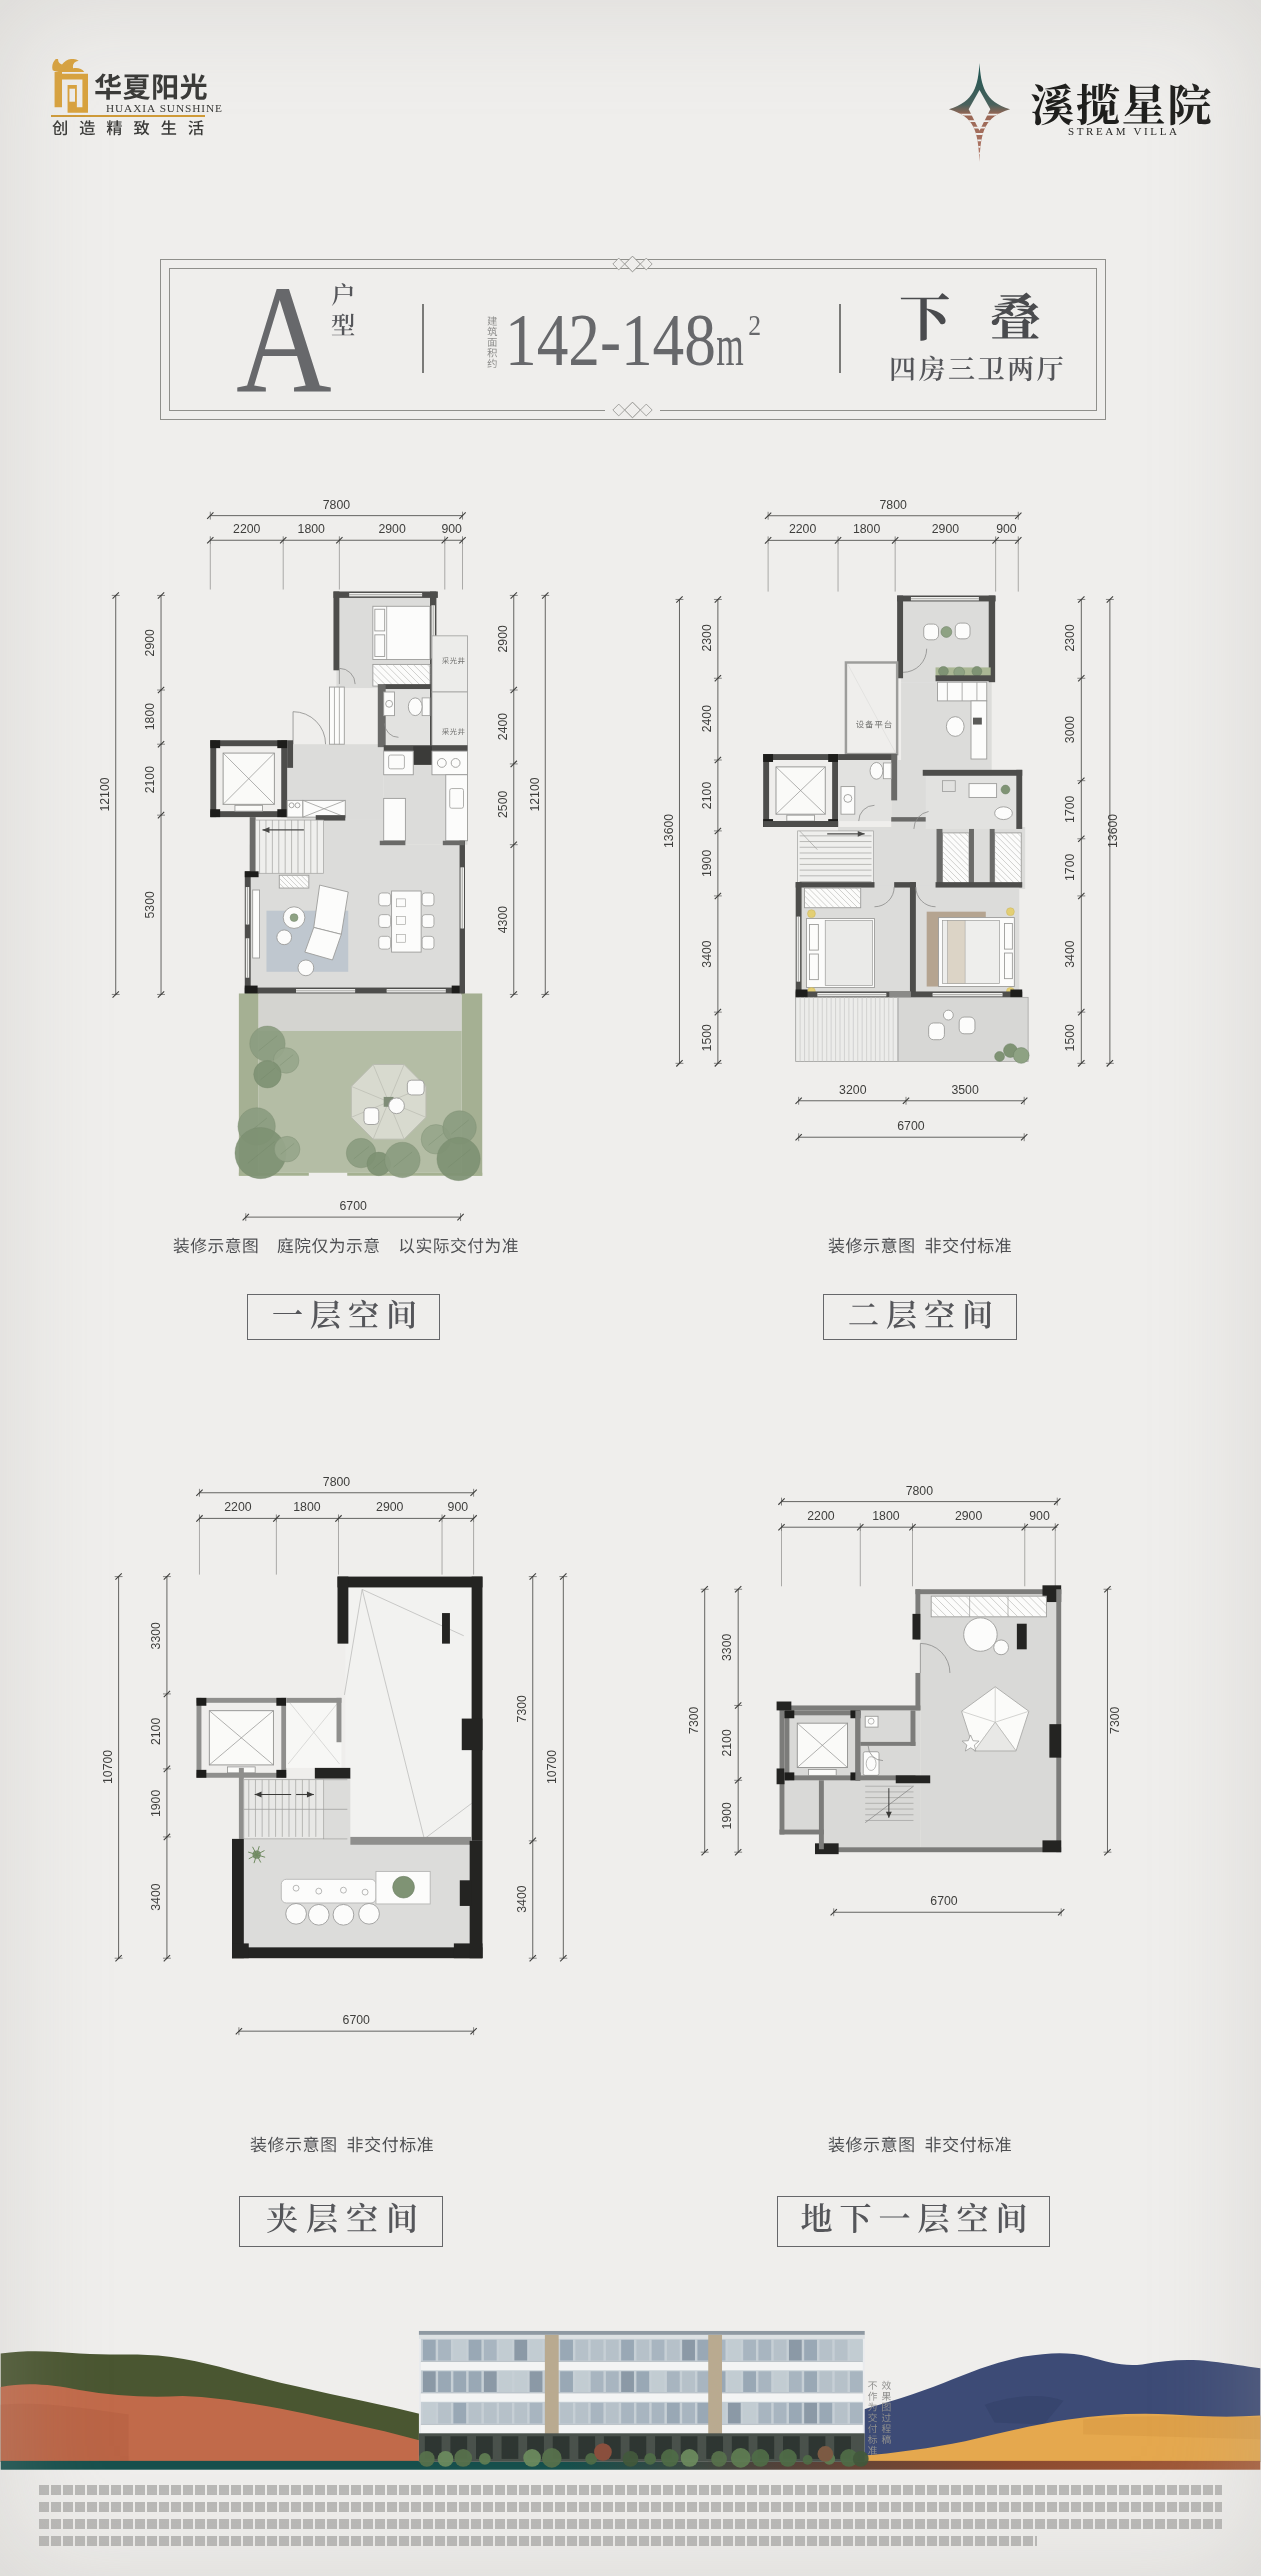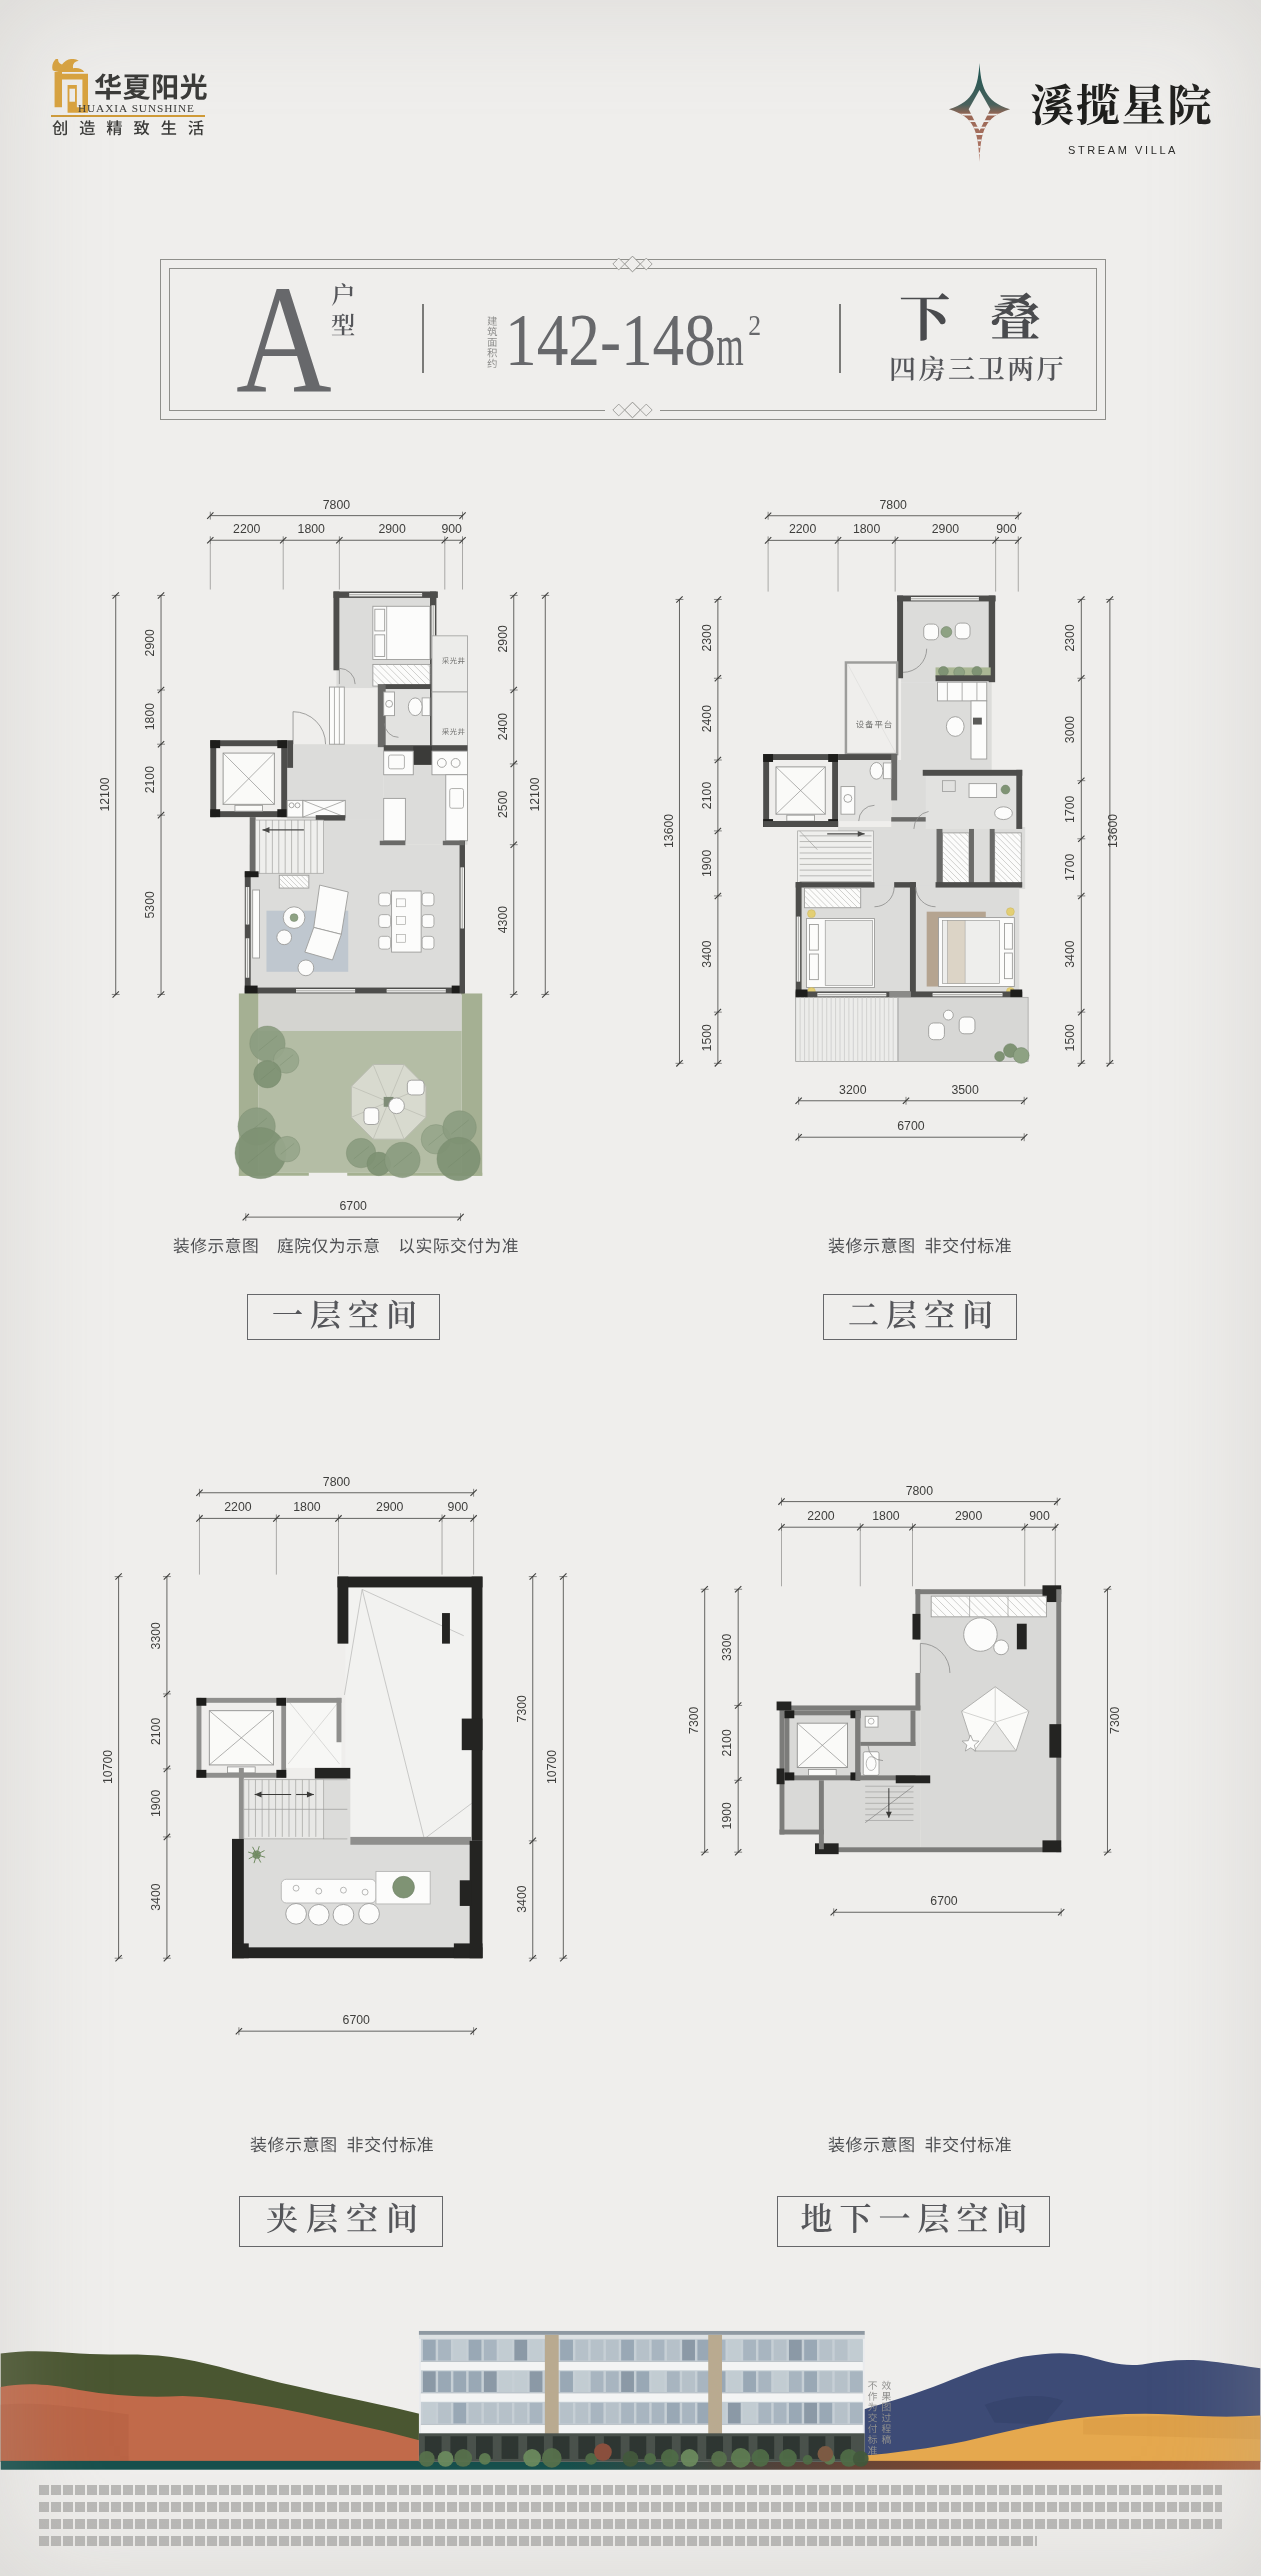--- a/index.html
+++ b/index.html
@@ -56,21 +56,21 @@
 <svg style="position:absolute;left:49px;top:59px" width="43" height="61" viewBox="0 0 44 62">
 <path d="M6,18 L6,56 L14,56 L14,26 L36,26 L36,56 L30,56 L30,32 L20,32 L20,62 L42,62 L42,20 L14,20 L14,18 Z" fill="#d9a23c" transform="translate(0,-4) scale(0.95)"></path>
 <path d="M4,16 C2,10 6,4 10,2 C9,7 11,9 14,10 C18,4 26,2 32,6 C27,7 25,10 26,14 C30,13 36,14 38,18 L14,18 C9,18 6,17 4,16 Z" fill="#d9a23c" transform="translate(0,-4) scale(0.95)"></path>
 <path d="M22,36 L28,36 L28,50 L22,50 Z" fill="#efeeec" transform="translate(0,-4) scale(0.95)"></path>
   </svg>
 
 <svg style="position:absolute;left:93px;top:55px" width="128" height="59" viewBox="0 0 130 60">
     <use href="#p_huaxia" x="1" y="43" fill="#3a3a38"></use>
   </svg>
 
-<div style="position:absolute;left:78px;top:102px;font-family:'Liberation Serif',serif;font-size:11.3px;letter-spacing:0.9px;color:#3a3a38">HUAXIA&nbsp;SUNSHINE</div>
+<div style="position:absolute;left:106px;top:102px;font-family:'Liberation Serif',serif;font-size:11.3px;letter-spacing:0.9px;color:#3a3a38">HUAXIA&nbsp;SUNSHINE</div>
 
 <div style="position:absolute;left:51px;top:115px;width:154px;height:2px;background:#cf9a37"></div>
 
 <svg style="position:absolute;left:51px;top:116px" width="158" height="24" viewBox="0 0 160 24">
     <use href="#p_chuangzao" x="1" y="18" fill="#3a3a38"></use>
   </svg>
 
 <svg style="position:absolute;left:946px;top:62px" width="67" height="101" viewBox="0 0 68 94" preserveAspectRatio="none">
 <defs>
       <linearGradient id="starg" x1="0" y1="0" x2="0" y2="1">
@@ -93,21 +93,21 @@
       <line x1="3" y1="79" x2="65" y2="79"></line>
       <line x1="3" y1="85" x2="65" y2="85"></line>
     </g>
 <path d="M34,26 L45,44 L34,64 L23,44 Z" fill="#efeeec"></path>
   </svg>
 
 <svg style="position:absolute;left:1029px;top:74px" width="197" height="59" viewBox="0 0 200 60">
     <use href="#p_xilan" x="1" y="48" fill="#1f1f1d"></use>
   </svg>
 
-<div style="position:absolute;left:1068px;top:144px;font-family:Liberation Sans, sans-serif;font-size:11px;letter-spacing:2.6px;color:#2a2a28">STREAM&nbsp;VILLA</div>
+<div style="position:absolute;left:1068px;top:125px;font-family:Liberation Serif, serif;font-size:11px;letter-spacing:2.6px;color:#2a2a28">STREAM&nbsp;VILLA</div>
 
 <div style="position:absolute;left:160px;top:259px;width:944px;height:159px;border:1px solid #8f8f8b"></div>
 
 <div style="position:absolute;left:169px;top:268px;width:926px;height:141px;border:1px solid #8f8f8b"></div>
 
 <svg style="position:absolute;left:605px;top:251px" width="55" height="26" viewBox="0 0 56 26">
 <rect x="0" y="11" width="56" height="4" fill="#efeeec"></rect>
 <path d="M20,13 L28,5 L36,13 L28,21 Z" fill="#efeeec" stroke="#8f8f8b" stroke-width="1"></path>
 <path d="M8,13 L14,7 L20,13 L14,19 Z" fill="#efeeec" stroke="#8f8f8b" stroke-width="0.8"></path>
 <path d="M36,13 L42,7 L48,13 L42,19 Z" fill="#efeeec" stroke="#8f8f8b" stroke-width="0.8"></path>

